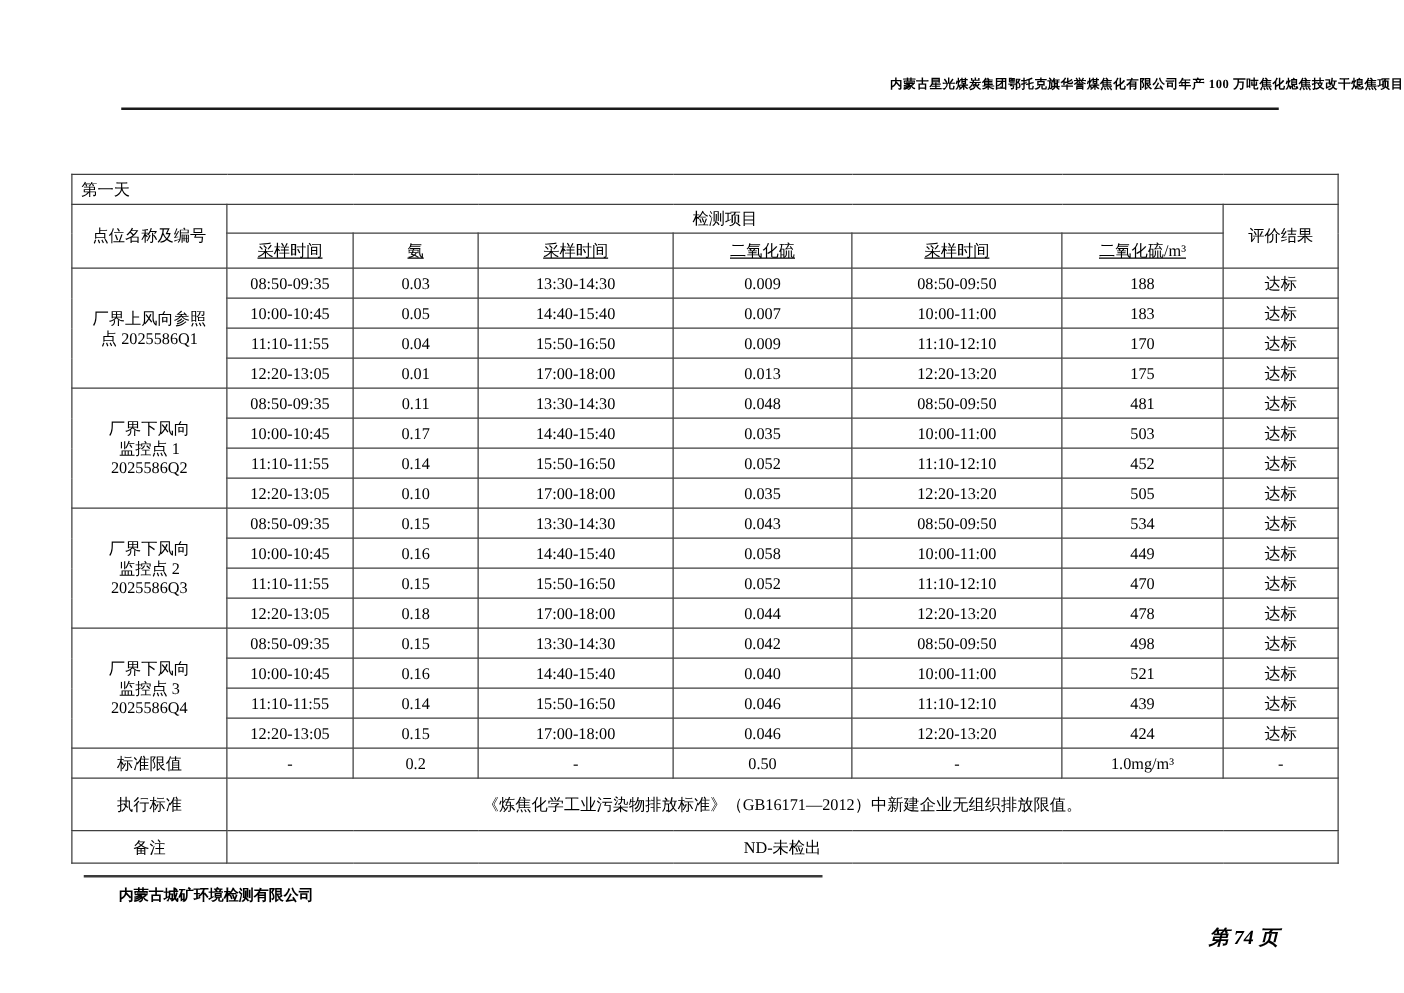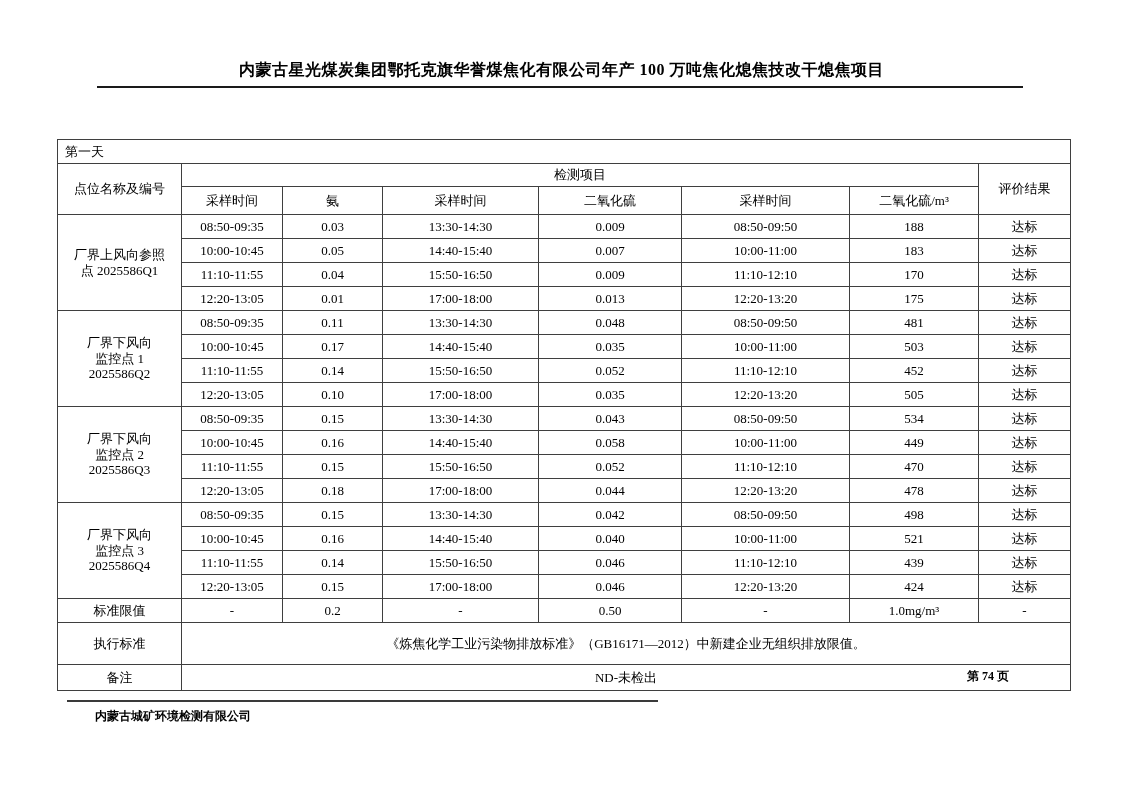--- a/index.html
+++ b/index.html
@@ -6,21 +6,21 @@
   html,body { background:#ffffff; }
   body {
     width:1123px; height:794px;
     font-family:"Liberation Serif","DejaVu Serif",serif;
     color:#000;
   }
   .page { position:relative; width:1123px; height:794px; background:#fff; overflow:hidden; }
 
   .doc-title {
     position:absolute; top:60px; left:0; width:100%;
-    text-align:center; font-size:16px; letter-spacing:0.5px;
+    text-align:right; font-size:10px; letter-spacing:0.5px;
     font-weight:bold;
   }
   .header-rule {
     position:absolute; top:86px; left:97px; width:926px; height:0;
     border-top:2px solid #1a1a1a;
   }
 
   table.data-table {
     position:absolute; top:103px; left:57px; width:1013px;
     border-collapse:collapse; table-layout:fixed;
@@ -28,32 +28,32 @@
     margin-top:36px;
   }
   .data-table td {
     border:1px solid #3f3f3f;
     text-align:center; vertical-align:middle;
     padding:0 2px; height:24px; line-height:1.2;
     overflow:hidden;
   }
   tr.day-row td { text-align:left; padding-left:7px; height:24px; }
   tr.header-row-1 td { height:23px; }
-  tr.header-row-2 td { height:28px; }
+  tr.header-row-2 td { height:28px;text-decoration:underline; }
   .point-cell { white-space:pre-line; line-height:1.85; }
   tr.limit-row td { height:24px;font-family:Liberation Serif, serif; }
   tr.standard-row td { height:42px; }
   tr.remark-row td { height:26px; }
 
   .footer-rule {
     position:absolute; top:700px; left:67px; width:591px; height:0;
     border-top:2px solid #3a3a3a;
   }
   .footer-company { position:absolute; top:708px; left:95px; font-size:12px; font-weight:bold; }
-  .footer-page { position:absolute; top:668px; left:967px; font-size:12px; font-weight:bold; }
+  .footer-page { position:absolute; top:740px; left:967px; font-size:16px; font-weight:bold;font-style:italic; }
 </style>
 </head>
 <body>
 
 <div class="page">
 
   <div class="doc-title">内蒙古星光煤炭集团鄂托克旗华誉煤焦化有限公司年产 100 万吨焦化熄焦技改干熄焦项目</div>
   <div class="header-rule"></div>
 
   <table class="data-table">

